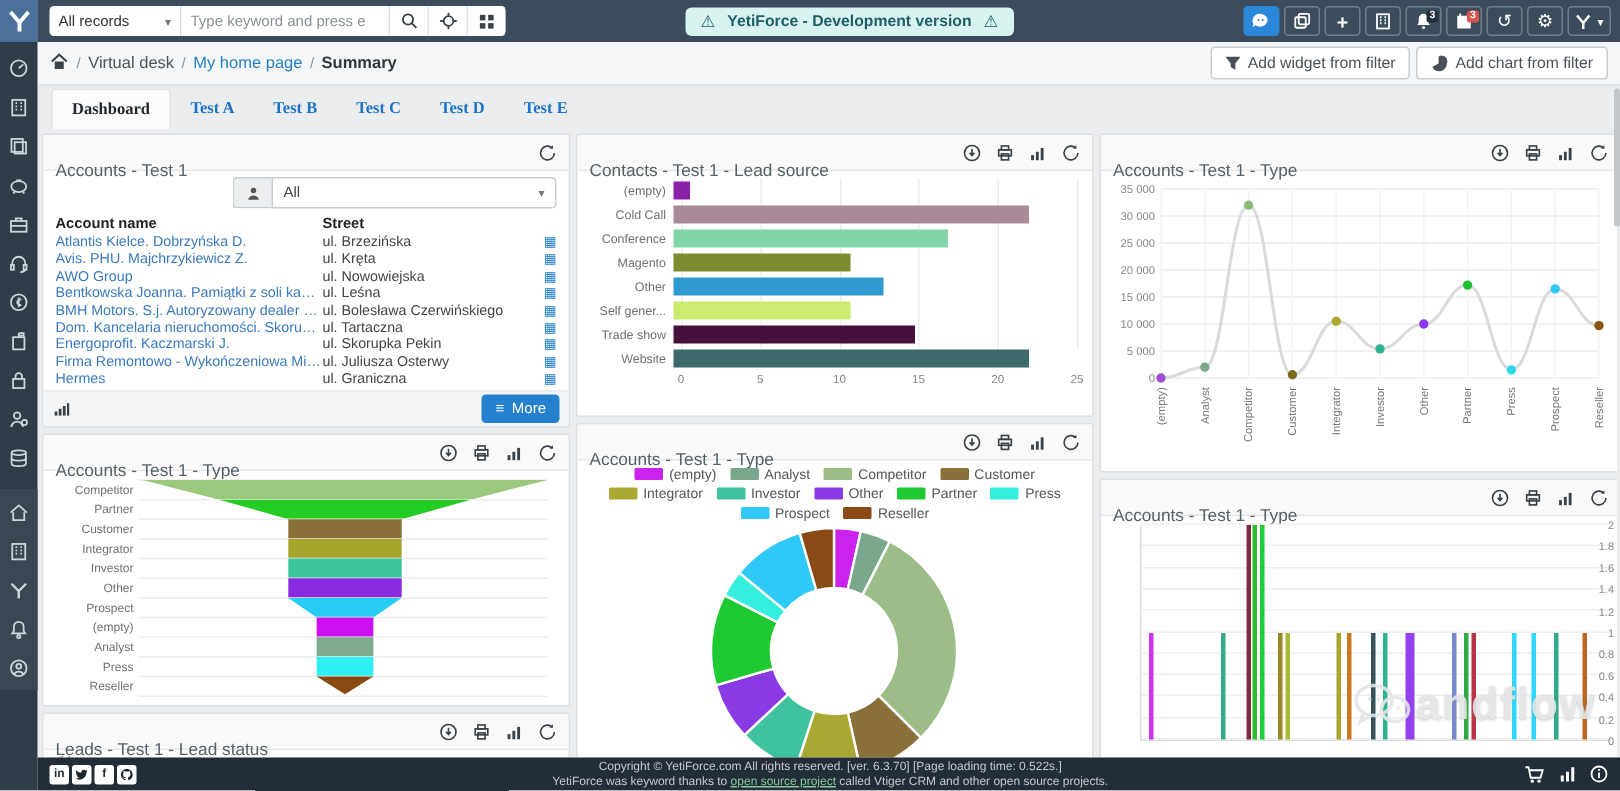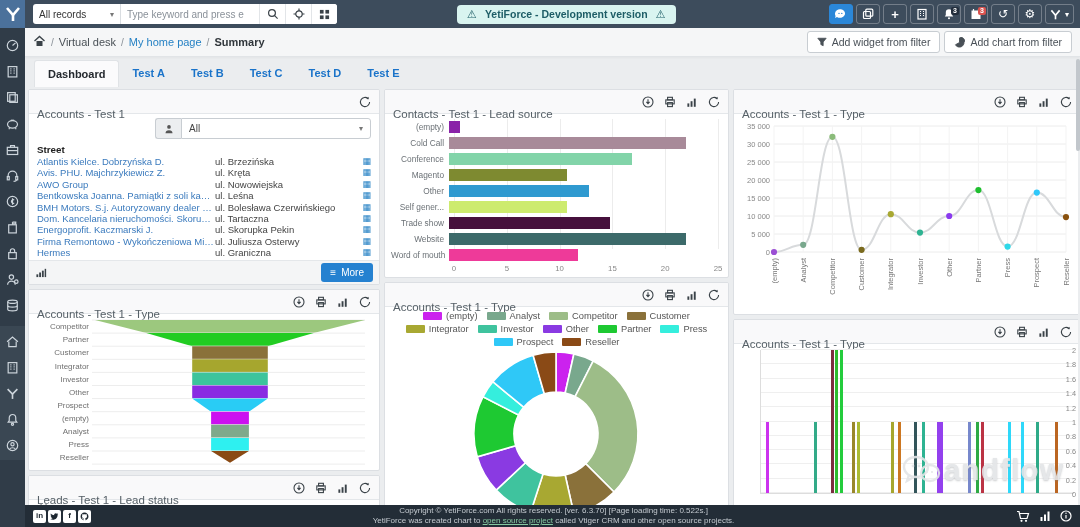--- a/index.html
+++ b/index.html
@@ -44,21 +44,21 @@
   .crumb-home svg { stroke:#3a4248; fill:#3a4248; }
   .crumb-plain { color:#4a5157; font-size:11px; }
   .crumb-link { color:#2581c4; font-size:11px; cursor:pointer; }
   .crumb-current { color:#30363b; font-weight:bold; font-size:11px; }
   .crumb-actions { margin-left:auto; display:flex; gap:4px; }
   .cb-btn { height:22px; background:#fff; border:1px solid #c8cdd2; border-radius:3px; color:#495057; font-size:10.5px; display:flex; align-items:center; gap:5px; padding:0 9px; cursor:pointer; font-family:inherit; }
   .cb-btn svg { stroke:#495057; fill:#495057; }
 
   
   .content { flex:1; position:relative; overflow:hidden; padding:2px 2px 0 3px; }
-  .tabs { display:flex; align-items:center; height:28px; padding-left:6px; }
+  .tabs { display:flex; align-items:flex-start; height:28px; padding-left:6px;font-family:Liberation Serif, serif; }
   .tab { font-size:11px; font-weight:bold; color:#1a73c9; padding:7px 13px; cursor:pointer; }
   .tab.active { background:#fbfbfc; color:#24292e; border:1px solid #e0e3e6; border-bottom:none; border-radius:3px 3px 0 0; }
   .cols { display:flex; gap:4px; height:420px; overflow:hidden; padding-top:2px; }
   .col { display:flex; flex-direction:column; gap:4px; flex-shrink:0; }
 
   .widget { background:#fff; border:1px solid #dcdfe3; border-radius:2px; overflow:hidden; display:flex; flex-direction:column; flex-shrink:0; }
   .whead { height:24px; background:#f9f9fa; border-bottom:1px solid #e4e7ea; display:flex; align-items:center; padding:0 8px; flex-shrink:0; }
   .wtitle { font-size:11.5px; color:#566067;margin-top:24px; }
   .wicons { margin-left:auto; display:flex; align-items:center; gap:9px; }
   .wicon { width:13px; height:13px; color:#3a4248; cursor:pointer; display:flex; align-items:center; justify-content:center; }
@@ -421,20 +421,21 @@
                       </svg>
                     </span>
                   <span class="filter-sel">
                     <span>All</span>
                     <span class="caret" style="color:#777;font-size:8px;">▾</span>
                   </span>
                 </div>
               </div>
               <div class="acc-table" id="acc-table">
                   <div class="acc-hrow">
+                    <div class="acc-c1" style="color: rgb(34, 34, 34); font-weight: bold;">Account name</div>
                     <div class="acc-c2" style="color: rgb(34, 34, 34); font-weight: bold;">Street</div>
                     <div class="acc-c3"></div>
                   </div>
                   <div class="acc-row">
                     <div class="acc-c1">Atlantis Kielce. Dobrzyńska D.</div>
                     <div class="acc-c2">ul. Brzezińska</div>
                     <div class="acc-c3">▦</div>
                   </div>
                   <div class="acc-row">
                     <div class="acc-c1">Avis. PHU. Majchrzykiewicz Z.</div>
@@ -682,26 +683,20 @@
                   <div class="hbar-row">
                     <div class="hbar-label">Trade show</div>
                     <div class="hbar-track">
                       <div class="hbar-bar" style="width: 60%; background: rgb(70, 16, 60);"></div>
                     </div>
                   </div>
                   <div class="hbar-row">
                     <div class="hbar-label">Website</div>
                     <div class="hbar-track">
                       <div class="hbar-bar" style="width: 88%; background: rgb(60, 106, 106);"></div>
-                    </div>
-                  </div>
-                  <div class="hbar-row">
-                    <div class="hbar-label">Word of mouth</div>
-                    <div class="hbar-track">
-                      <div class="hbar-bar" style="width: 48%; background: rgb(238, 58, 153);"></div>
                     </div>
                   </div>
                 </div>
                 <div class="hbar-axis">
                   <div class="hbar-tick" style="left: 0%;">0</div>
                   <div class="hbar-tick" style="left: 20%;">5</div>
                   <div class="hbar-tick" style="left: 40%;">10</div>
                   <div class="hbar-tick" style="left: 60%;">15</div>
                   <div class="hbar-tick" style="left: 80%;">20</div>
                   <div class="hbar-tick" style="left: 100%;">25</div>
@@ -1003,21 +998,21 @@
           </span>
         <span class="soc-btn">f</span>
         <span class="soc-btn">
             <svg width="9" height="9" viewBox="0 0 12 12">
               <path d="M6,.8C3.1.8.8,3.1.8,6c0,2.3,1.5,4.2,3.6,4.9.3,0,.4-.1.4-.3v-1c-1.5.3-1.8-.7-1.8-.7-.2-.6-.6-.8-.6-.8-.5-.3,0-.3,0-.3.5,0,.8.6.8.6.5.8,1.3.6,1.6.4 0-.4.2-.6.3-.7-1.2-.1-2.4-.6-2.4-2.6 0-.6.2-1,.5-1.4 0-.1-.2-.7.1-1.4 0,0,.4-.1,1.4.5.4-.1.9-.2,1.3-.2s.9.1,1.3.2c1-.6,1.4-.5,1.4-.5.3.7.1,1.3.1,1.4.3.4.5.8.5,1.4 0,2-1.2,2.4-2.4,2.6.2.2.4.5.4,1v1.5c0,.2.1.3.4.3 2.1-.7,3.6-2.7,3.6-4.9C11.2,3.1,8.9.8,6,.8z" fill="#1d2730"></path>
             </svg>
           </span>
       </div>
       <div class="foot-center">
         <div>Copyright © YetiForce.com All rights reserved. [ver. 6.3.70] [Page loading time: 0.522s.]</div>
-        <div><span>YetiForce was created chart to </span><a>open source project</a><span> called Vtiger CRM and other open source projects.</span></div>
+        <div><span>YetiForce was keyword thanks to </span><a>open source project</a><span> called Vtiger CRM and other open source projects.</span></div>
       </div>
       <div class="foot-right">
         <span class="fr-icn">
             <svg width="14" height="13" viewBox="0 0 14 13">
               <path d="M1,1.5 H3 L4.5,8.5 H11 L12.5,3.5 H3.6" fill="none"></path>
               <circle cx="5.5" cy="10.8" r="1.1" fill="#fff" stroke="none"></circle>
               <circle cx="10" cy="10.8" r="1.1" fill="#fff" stroke="none"></circle>
             </svg>
           </span>
         <span class="fr-icn">

